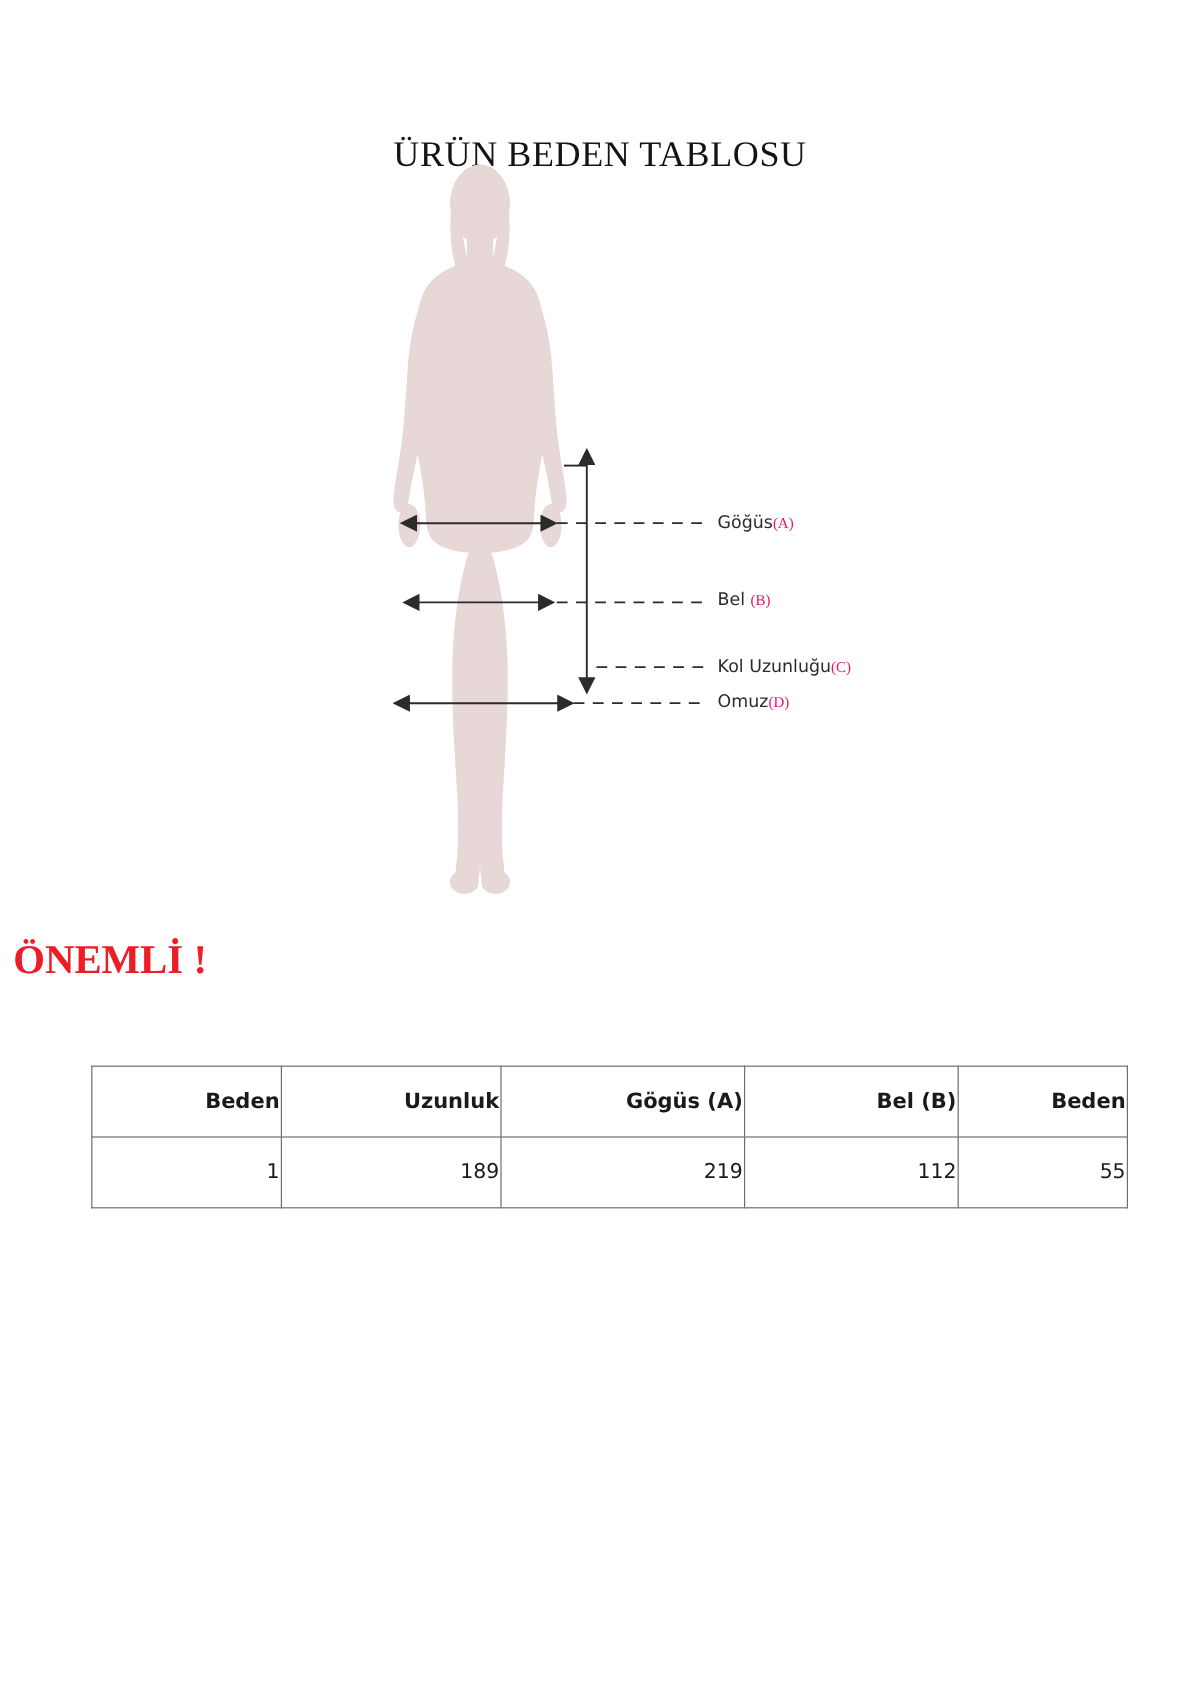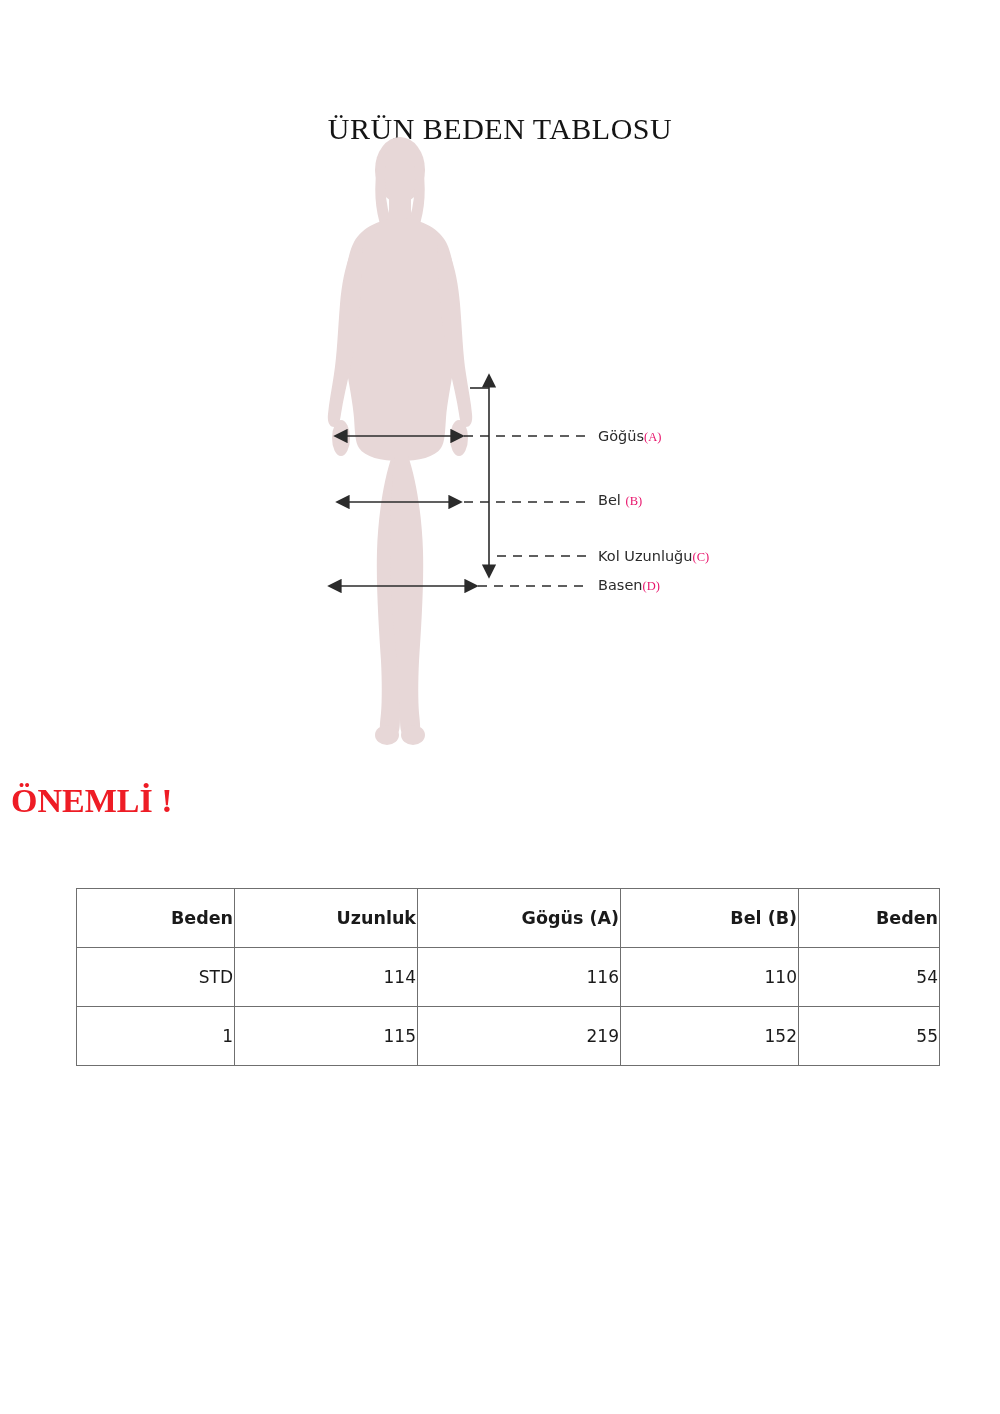--- a/index.html
+++ b/index.html
@@ -252,47 +252,40 @@
     <div class="mlabel m-gogus">
       <span>Göğüs</span><span class="code">(A)</span>
     </div>
     <div class="mlabel m-bel">
       <span>Bel </span><span class="code">(B)</span>
     </div>
     <div class="mlabel m-kol">
       <span>Kol Uzunluğu</span><span class="code">(C)</span>
     </div>
     <div class="mlabel m-basen">
-      <span>Basen</span><span class="code">(D)</span>
+      <span>Omuz</span><span class="code">(D)</span>
     </div>
   </div>
 
   <div class="important">ÖNEMLİ !</div>
 
   <table class="size-table">
     <thead>
       <tr>
         <th class="col-0">Beden</th>
         <th class="col-1">Uzunluk</th>
         <th class="col-2">Gögüs (A)</th>
         <th class="col-3">Bel (B)</th>
         <th class="col-4">Beden</th>
       </tr>
     </thead>
     <tbody>
       <tr>
-        <td>STD</td>
-        <td>114</td>
-        <td>116</td>
-        <td>110</td>
-        <td>54</td>
-      </tr>
-      <tr>
         <td>1</td>
-        <td>115</td>
+        <td>189</td>
         <td>219</td>
-        <td>152</td>
+        <td>112</td>
         <td>55</td>
       </tr>
     </tbody>
   </table>
 
 </div>
 
 </body></html>

